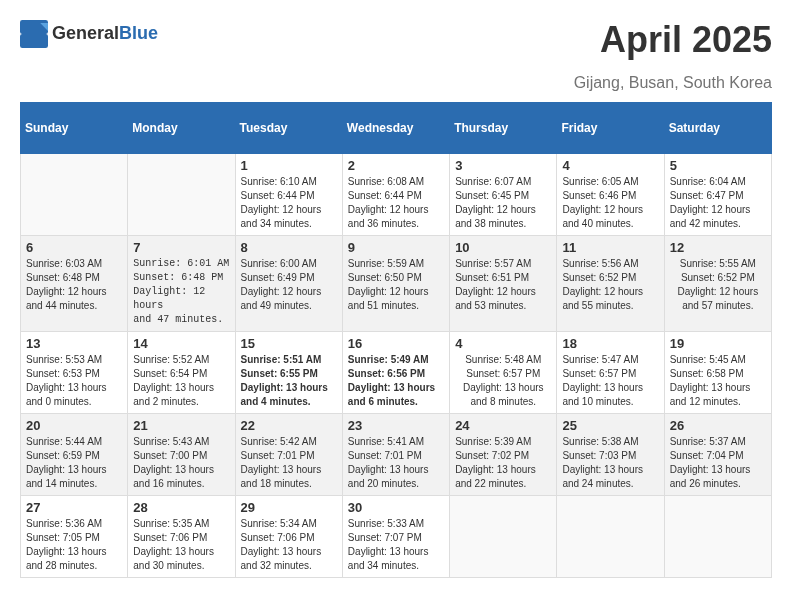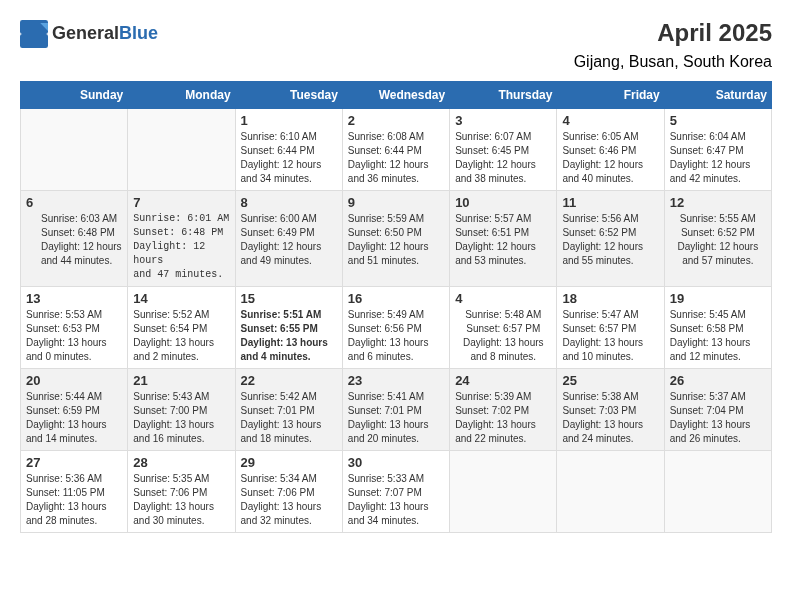--- a/index.html
+++ b/index.html
@@ -34,42 +34,42 @@
       line-height: 1.1;
     }
     .logo-icon {
       width: 28px;
       height: 28px;
     }
     .title-area {
       text-align: right;
     }
     .month-title {
-      font-size: 24px;
+      font-size: 36px;
       font-weight: bold;
       color: #333;
       line-height: 1.1;
     }
     .location-title {
       font-size: 16px;
-      color: #000000;
-      margin-top: 7px;
+      color: #737373;
+      margin-top: 14px;
     }
     .calendar {
       width: 100%;
       border-collapse: collapse;
       border: 1px solid #ccc;
     }
     .calendar th {
       background: #2b6cb0;
       color: #fff;
       font-size: 12px;
       font-weight: bold;
-      padding: 6px 4px;
-      text-align: right;
+      padding: 18px 4px;
+      text-align: left;
       border: 1px solid #2b6cb0;
     }
     .calendar td {
       vertical-align: top;
       border: 1px solid #ddd;
       padding: 4px 5px;
       width: 107px;
       min-height: 80px;
       background: #fff;
       font-size: 10px;
@@ -164,21 +164,21 @@
           <span class="day-number">5</span>
           <div class="day-info" style="white-space: pre-line;">Sunrise: 6:04 AM
 Sunset: 6:47 PM
 Daylight: 12 hours
 and 42 minutes.</div>
         </td>
       </tr>
       <tr class="row-shaded">
         <td>
           <span class="day-number">6</span>
-          <div class="day-info" style="white-space: pre-line; margin-left: 15px;">Sunrise: 6:03 AM
+          <div class="day-info" style="white-space: pre-line;">Sunrise: 6:03 AM
 Sunset: 6:48 PM
 Daylight: 12 hours
 and 44 minutes.</div>
         </td>
         <td>
           <span class="day-number">7</span>
           <div class="day-info" style="white-space: pre-line; font-family: Liberation Mono, monospace;">Sunrise: 6:01 AM
 Sunset: 6:48 PM
 Daylight: 12 hours
 and 47 minutes.</div>
@@ -236,21 +236,21 @@
         </td>
         <td>
           <span class="day-number">15</span>
           <div class="day-info" style="white-space: pre-line; font-weight: bold;">Sunrise: 5:51 AM
 Sunset: 6:55 PM
 Daylight: 13 hours
 and 4 minutes.</div>
         </td>
         <td>
           <span class="day-number">16</span>
-          <div class="day-info" style="white-space: pre-line;">Sunrise: 5:49 AM
+          <div class="day-info" style="white-space: pre-line; font-weight: bold;">Sunrise: 5:49 AM
 Sunset: 6:56 PM
 Daylight: 13 hours
 and 6 minutes.</div>
         </td>
         <td>
           <span class="day-number">4</span>
           <div class="day-info" style="white-space: pre-line; text-align: center;">Sunrise: 5:48 AM
 Sunset: 6:57 PM
 Daylight: 13 hours
 and 8 minutes.</div>
@@ -318,21 +318,21 @@
           <div class="day-info" style="white-space: pre-line;">Sunrise: 5:37 AM
 Sunset: 7:04 PM
 Daylight: 13 hours
 and 26 minutes.</div>
         </td>
       </tr>
       <tr>
         <td>
           <span class="day-number">27</span>
           <div class="day-info" style="white-space: pre-line;">Sunrise: 5:36 AM
-Sunset: 11:05 PM
+Sunset: 7:05 PM
 Daylight: 13 hours
 and 28 minutes.</div>
         </td>
         <td>
           <span class="day-number">28</span>
           <div class="day-info" style="white-space: pre-line;">Sunrise: 5:35 AM
 Sunset: 7:06 PM
 Daylight: 13 hours
 and 30 minutes.</div>
         </td>

